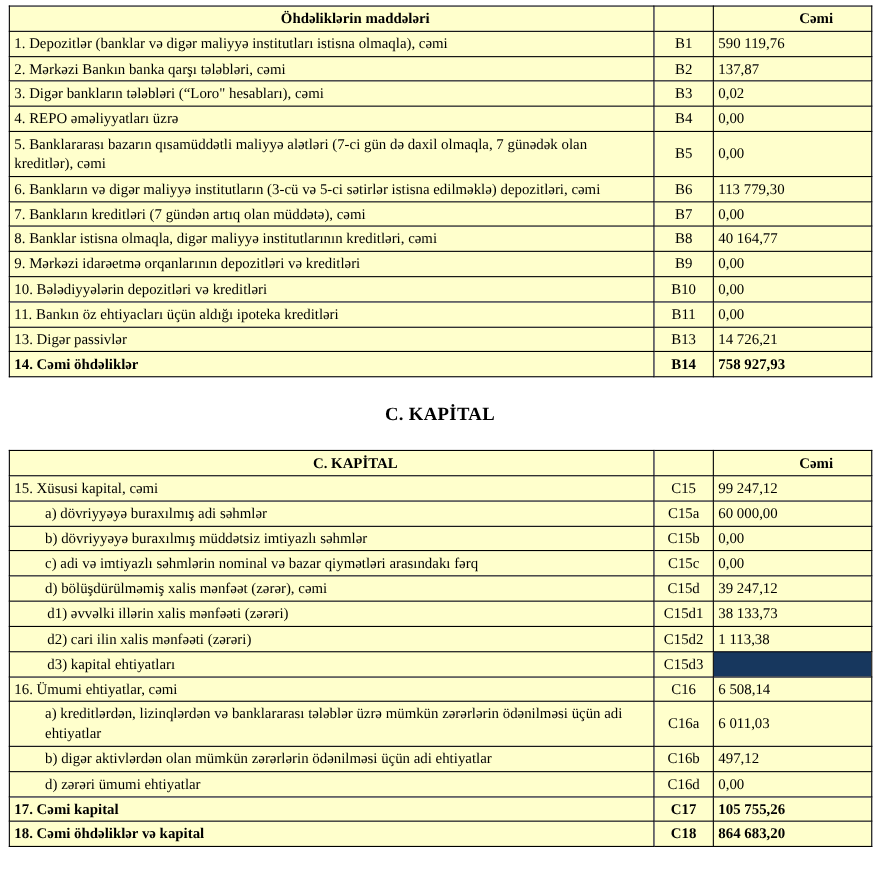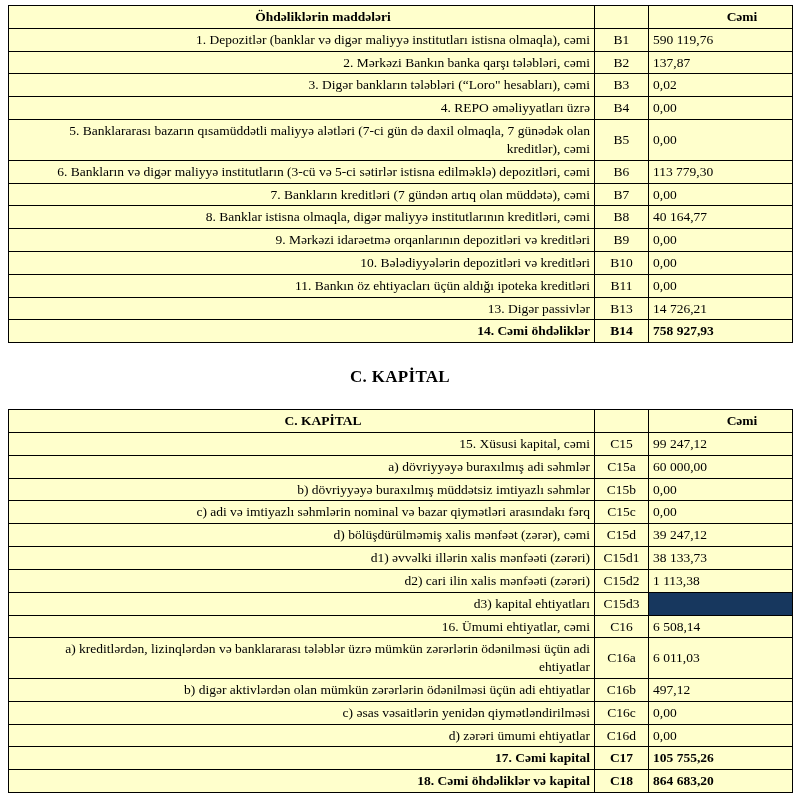--- a/index.html
+++ b/index.html
@@ -28,25 +28,25 @@
     padding: 2px 4px;
     vertical-align: middle;
     overflow: hidden;
   }
   .fin-table th {
     font-weight: bold;
     text-align: center;
     height: 21px;
     padding-left: 47px;
   }
-  td.td-label { text-align: right; padding-left: 4px; }
+  td.td-label { text-align: left; padding-left: 4px; }
   td.td-code  { text-align: center; }
   td.td-value { padding-right: 6px; }
 
-  tr.indent-1 td.td-label { padding-left: 44px; }
+  tr.indent-1 td.td-label { padding-left: 32px; }
   tr.indent-2 td.td-label { padding-left: 34px; }
   tr.row-bold td { font-weight: bold; }
 
   td.cell-dark {
     background: #17375e;
     color: #ffffff;
   }
 
   .section-heading {
     text-align: center;
@@ -209,25 +209,20 @@
         <td class="td-label">a) kreditlərdən, lizinqlərdən və banklararası  tələblər üzrə mümkün zərərlərin ödənilməsi üçün adi ehtiyatlar</td>
         <td class="td-code">C16a</td>
         <td class="td-value">6 011,03</td>
       </tr>
       <tr class="indent-1">
         <td class="td-label">b) digər aktivlərdən olan mümkün zərərlərin ödənilməsi üçün adi ehtiyatlar</td>
         <td class="td-code">C16b</td>
         <td class="td-value">497,12</td>
       </tr>
       <tr class="indent-1">
-        <td class="td-label">c) əsas vəsaitlərin yenidən qiymətləndirilməsi</td>
-        <td class="td-code">C16c</td>
-        <td class="td-value">0,00</td>
-      </tr>
-      <tr class="indent-1">
         <td class="td-label">d) zərəri ümumi ehtiyatlar</td>
         <td class="td-code">C16d</td>
         <td class="td-value">0,00</td>
       </tr>
       <tr class="row-bold">
         <td class="td-label">17. Cəmi kapital</td>
         <td class="td-code">C17</td>
         <td class="td-value">105 755,26</td>
       </tr>
       <tr class="row-bold">

